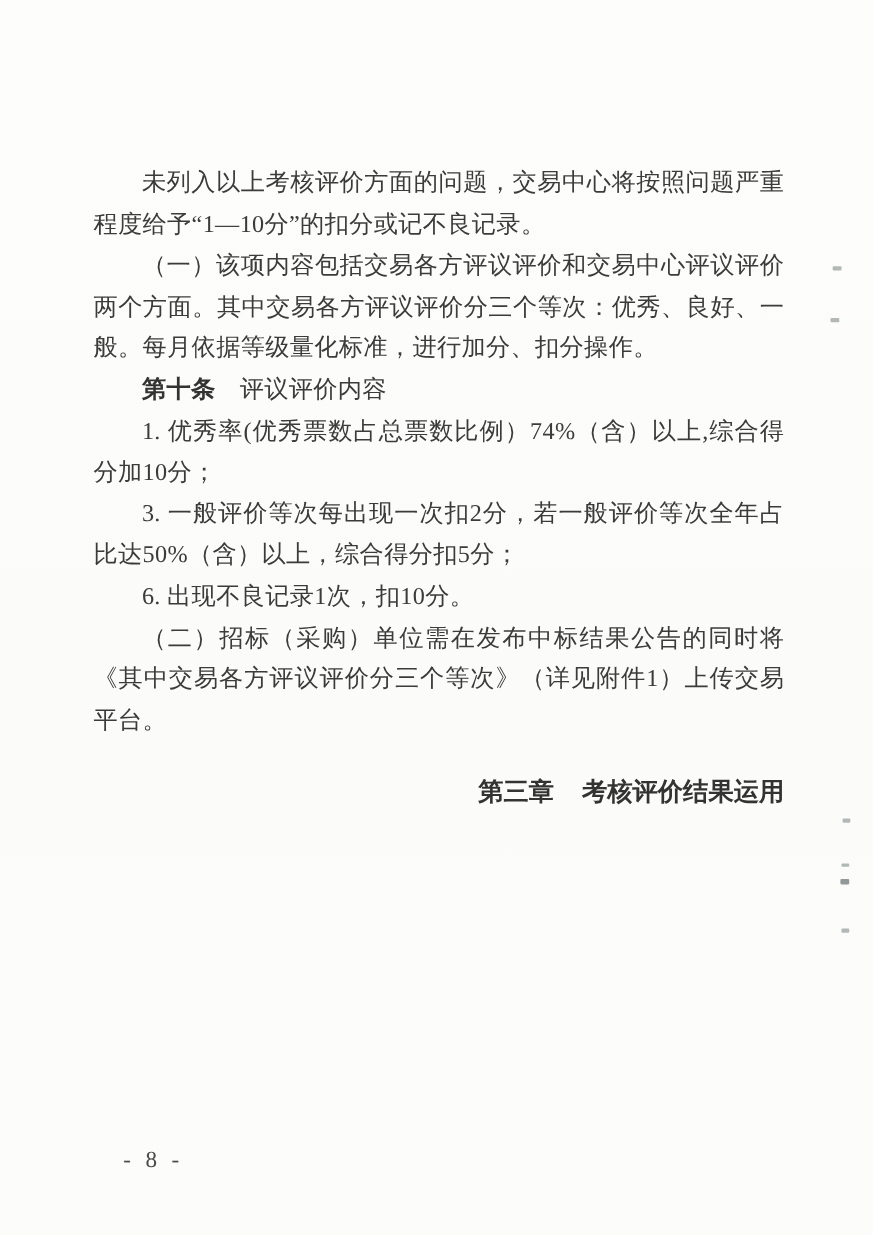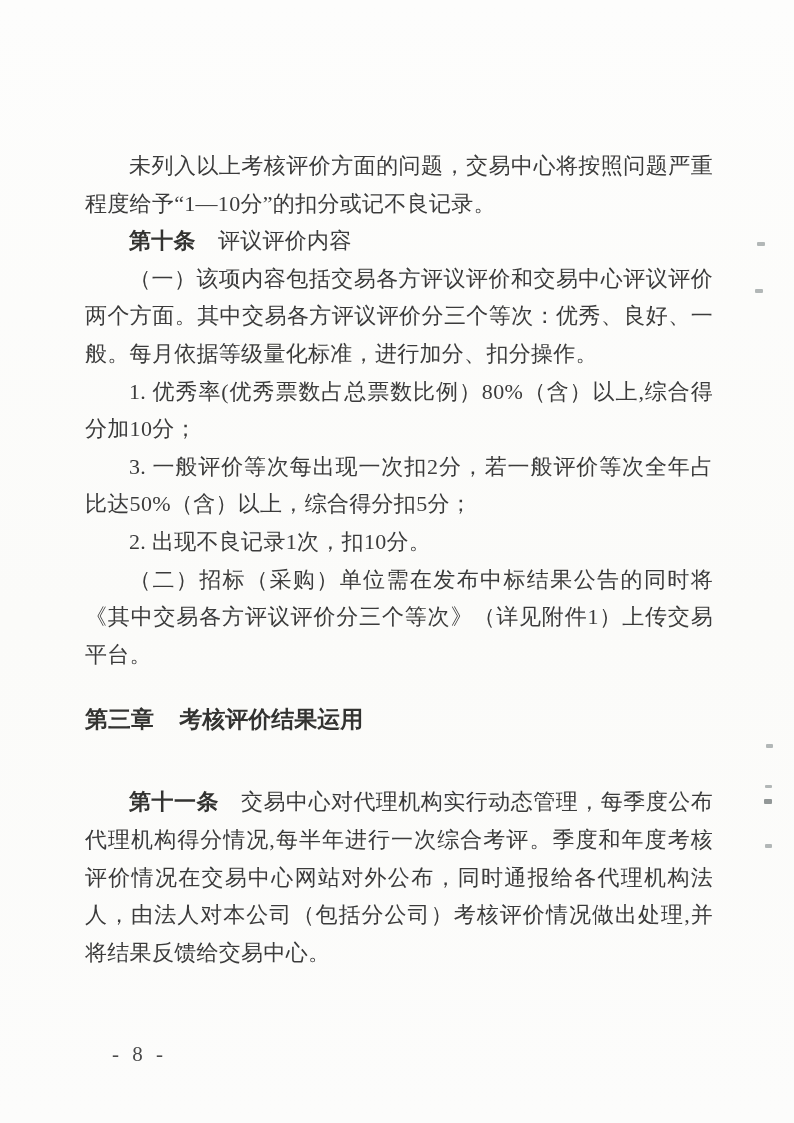--- a/index.html
+++ b/index.html
@@ -40,21 +40,21 @@
     margin-right: 1em;
   }
   .chapter-heading {
     margin: 0;
     margin-top: 30px;
     margin-bottom: 46px;
     font-size: 23px;
     line-height: 34px;
     font-weight: bold;
     color: #333331;
-    text-align: left;
+    text-align: right;
     text-indent: 0;
   }
   .chapter-no {
     margin-right: 1.1em;
   }
   .page-number {
     position: absolute;
     left: 112px;
     top: 1042px;
     font-size: 21px;
@@ -76,42 +76,39 @@
 </style>
 </head>
 <body>
 
 <div class="scan-page">
 
   <div class="doc-body">
 
     <p>未列入以上考核评价方面的问题，交易中心将按照问题严重程度给予“1—10分”的扣分或记不良记录。</p>
 
+    <p>（一）该项内容包括交易各方评议评价和交易中心评议评价两个方面。其中交易各方评议评价分三个等次：优秀、良好、一般。每月依据等级量化标准，进行加分、扣分操作。</p>
+
     <p>
       <span class="article-label">第十条</span><span>评议评价内容</span>
     </p>
 
-    <p>（一）该项内容包括交易各方评议评价和交易中心评议评价两个方面。其中交易各方评议评价分三个等次：优秀、良好、一般。每月依据等级量化标准，进行加分、扣分操作。</p>
-
-    <p>1. 优秀率(优秀票数占总票数比例）80%（含）以上,综合得分加10分；</p>
+    <p>1. 优秀率(优秀票数占总票数比例）74%（含）以上,综合得分加10分；</p>
 
 
     <p>3. 一般评价等次每出现一次扣2分，若一般评价等次全年占比达50%（含）以上，综合得分扣5分；</p>
 
-    <p>2. 出现不良记录1次，扣10分。</p>
+    <p>6. 出现不良记录1次，扣10分。</p>
 
     <p>（二）招标（采购）单位需在发布中标结果公告的同时将《其中交易各方评议评价分三个等次》（详见附件1）上传交易平台。</p>
 
     <h2 class="chapter-heading">
       <span class="chapter-no">第三章</span><span>考核评价结果运用</span>
     </h2>
 
-    <p>
-      <span class="article-label">第十一条</span><span>交易中心对代理机构实行动态管理，每季度公布代理机构得分情况,每半年进行一次综合考评。季度和年度考核评价情况在交易中心网站对外公布，同时通报给各代理机构法人，由法人对本公司（包括分公司）考核评价情况做出处理,并将结果反馈给交易中心。</span>
-    </p>
 
   </div>
 
   <div class="page-number">- 8 -</div>
 
   <div class="speck s1"></div>
   <div class="speck s2"></div>
   <div class="speck s3"></div>
   <div class="speck s4"></div>
   <div class="speck s5"></div>

